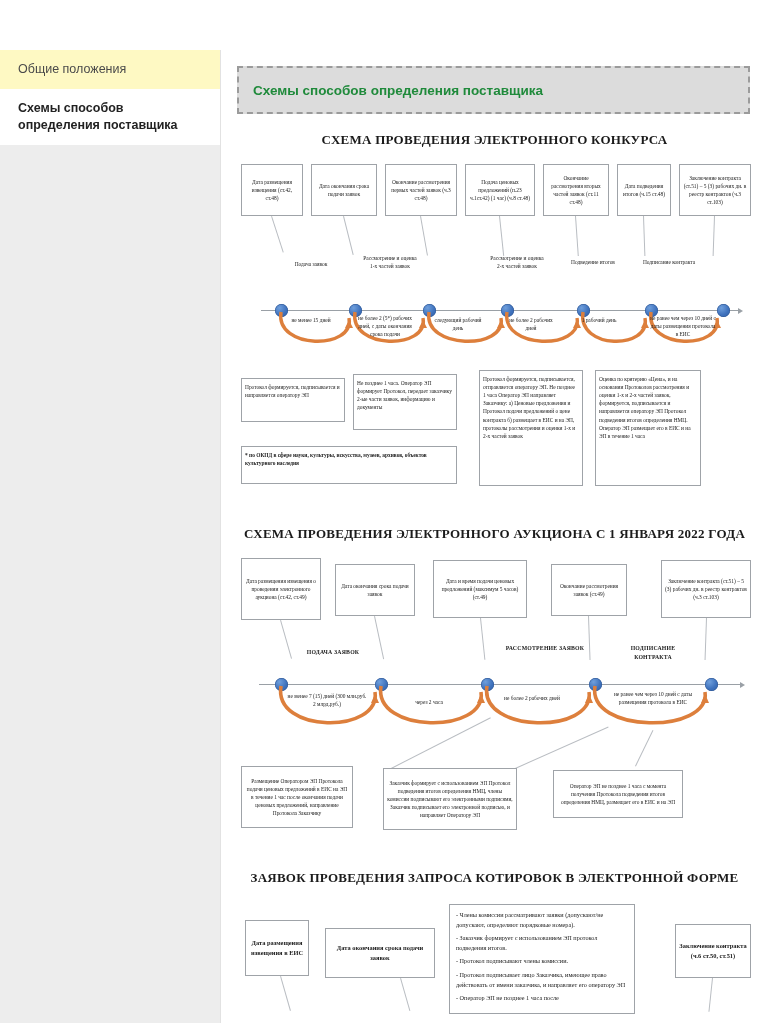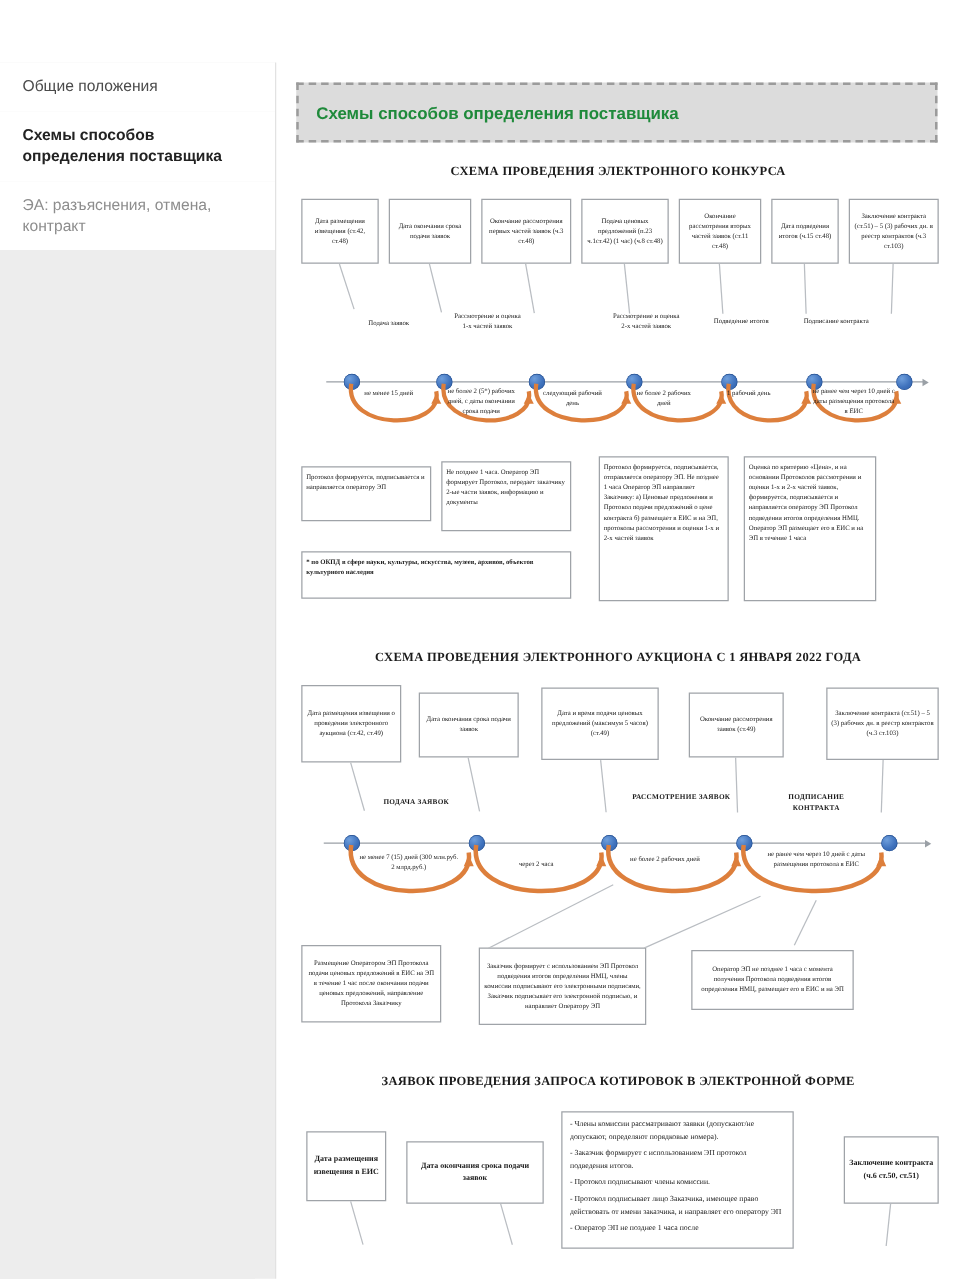--- a/index.html
+++ b/index.html
@@ -21,21 +21,21 @@
   .page-title b{font-weight:700;}
 
   
   .shell{position:absolute;left:0;top:50px;width:768px;height:973px;display:flex;}
   .sidebar{width:220px;background:#ededed;flex:0 0 220px;position:relative;}
   .content{flex:1 1 auto;background:#ffffff;border-left:1px solid #e2e2e2;position:relative;overflow:hidden;}
 
   
   .side-item{
     padding:11px 16px 11px 18px;font-size:12.5px;line-height:1.35;
-    color:#4a4a4a;background:#ffffff;cursor:pointer;
+    color:#4a4a4a;background:#fef9c3;cursor:pointer;
   }
   .side-item.active{
     background:#ffffff;font-weight:700;color:#222;
   }
   .side-item.dim{color:#8d8d8d;}
 
   
   .banner{
     margin:16px 18px 0 16px;
     border:2px dashed #9b9b9b;
@@ -44,21 +44,21 @@
     padding:0 14px;box-sizing:border-box;
   }
   .banner span{
     color:#1f8a3b;font-weight:700;font-size:13.5px;
   }
 
   
   .scheme{position:relative;margin-top:18px;}
   .scheme-title{
     text-align:center;font-family:"Liberation Serif","DejaVu Serif",serif;
-    font-weight:700;font-size:10px;letter-spacing:.25px;color:#1b1b1b;
+    font-weight:700;font-size:13px;letter-spacing:.25px;color:#1b1b1b;
     margin-bottom:10px;
   }
   .canvas{position:relative;margin:0 12px 0 16px;height:0;}
 
   
   .box{
     position:absolute;box-sizing:border-box;
     border:1px solid #9fa3a8;background:#ffffff;
     font-family:"Liberation Serif","DejaVu Serif",serif;
     font-size:5.4px;line-height:1.5;color:#1b1b1b;
@@ -104,23 +104,20 @@
 
 
   <div class="shell">
 
     <nav class="sidebar">
       <div class="side-item">
         <span>Общие положения</span>
       </div>
       <div class="side-item active">
         <span>Схемы способов определения поставщика</span>
-      </div>
-      <div class="side-item dim">
-        <span>ЭА: разъяснения, отмена, контракт</span>
       </div>
     </nav>
 
     <main class="content">
 
       <div class="banner">
         <span>Схемы способов определения поставщика</span>
       </div>
 
       <section class="scheme">

